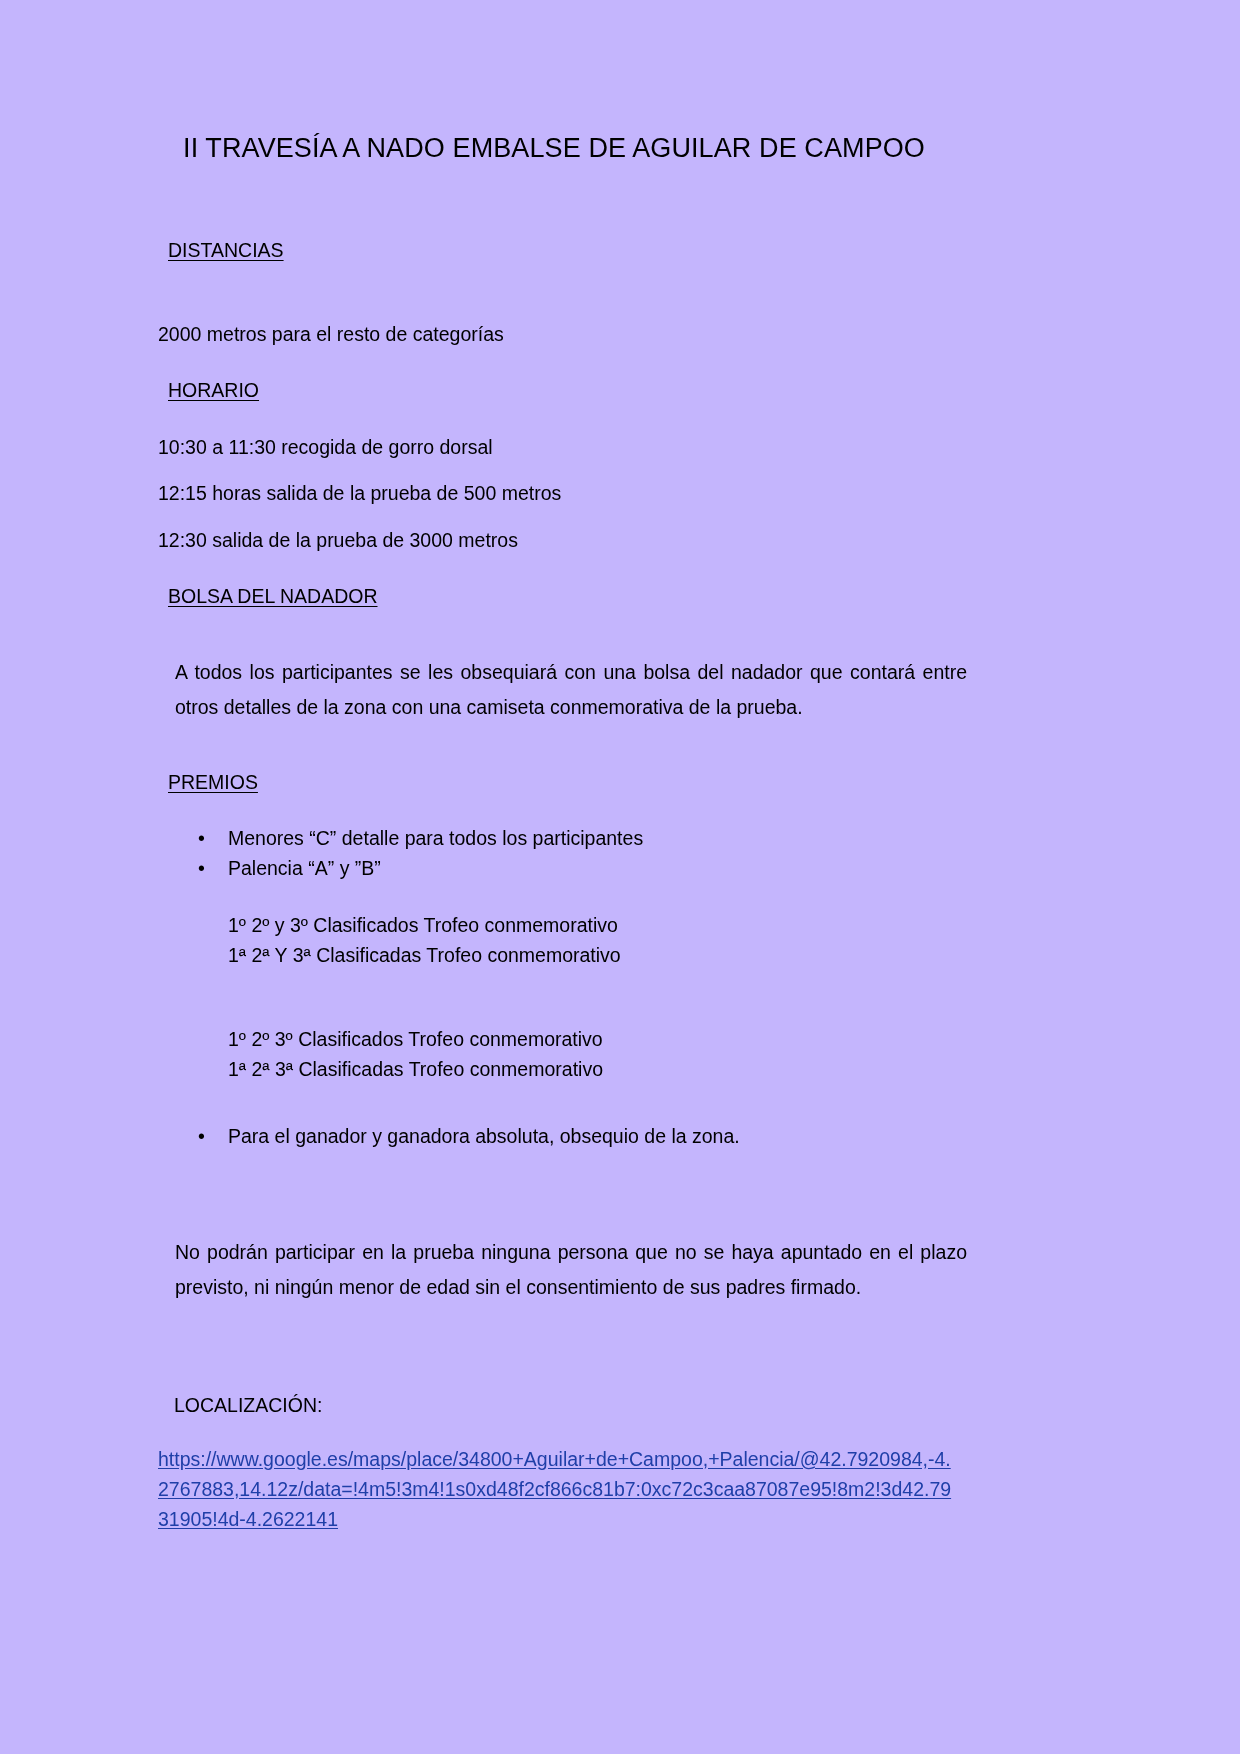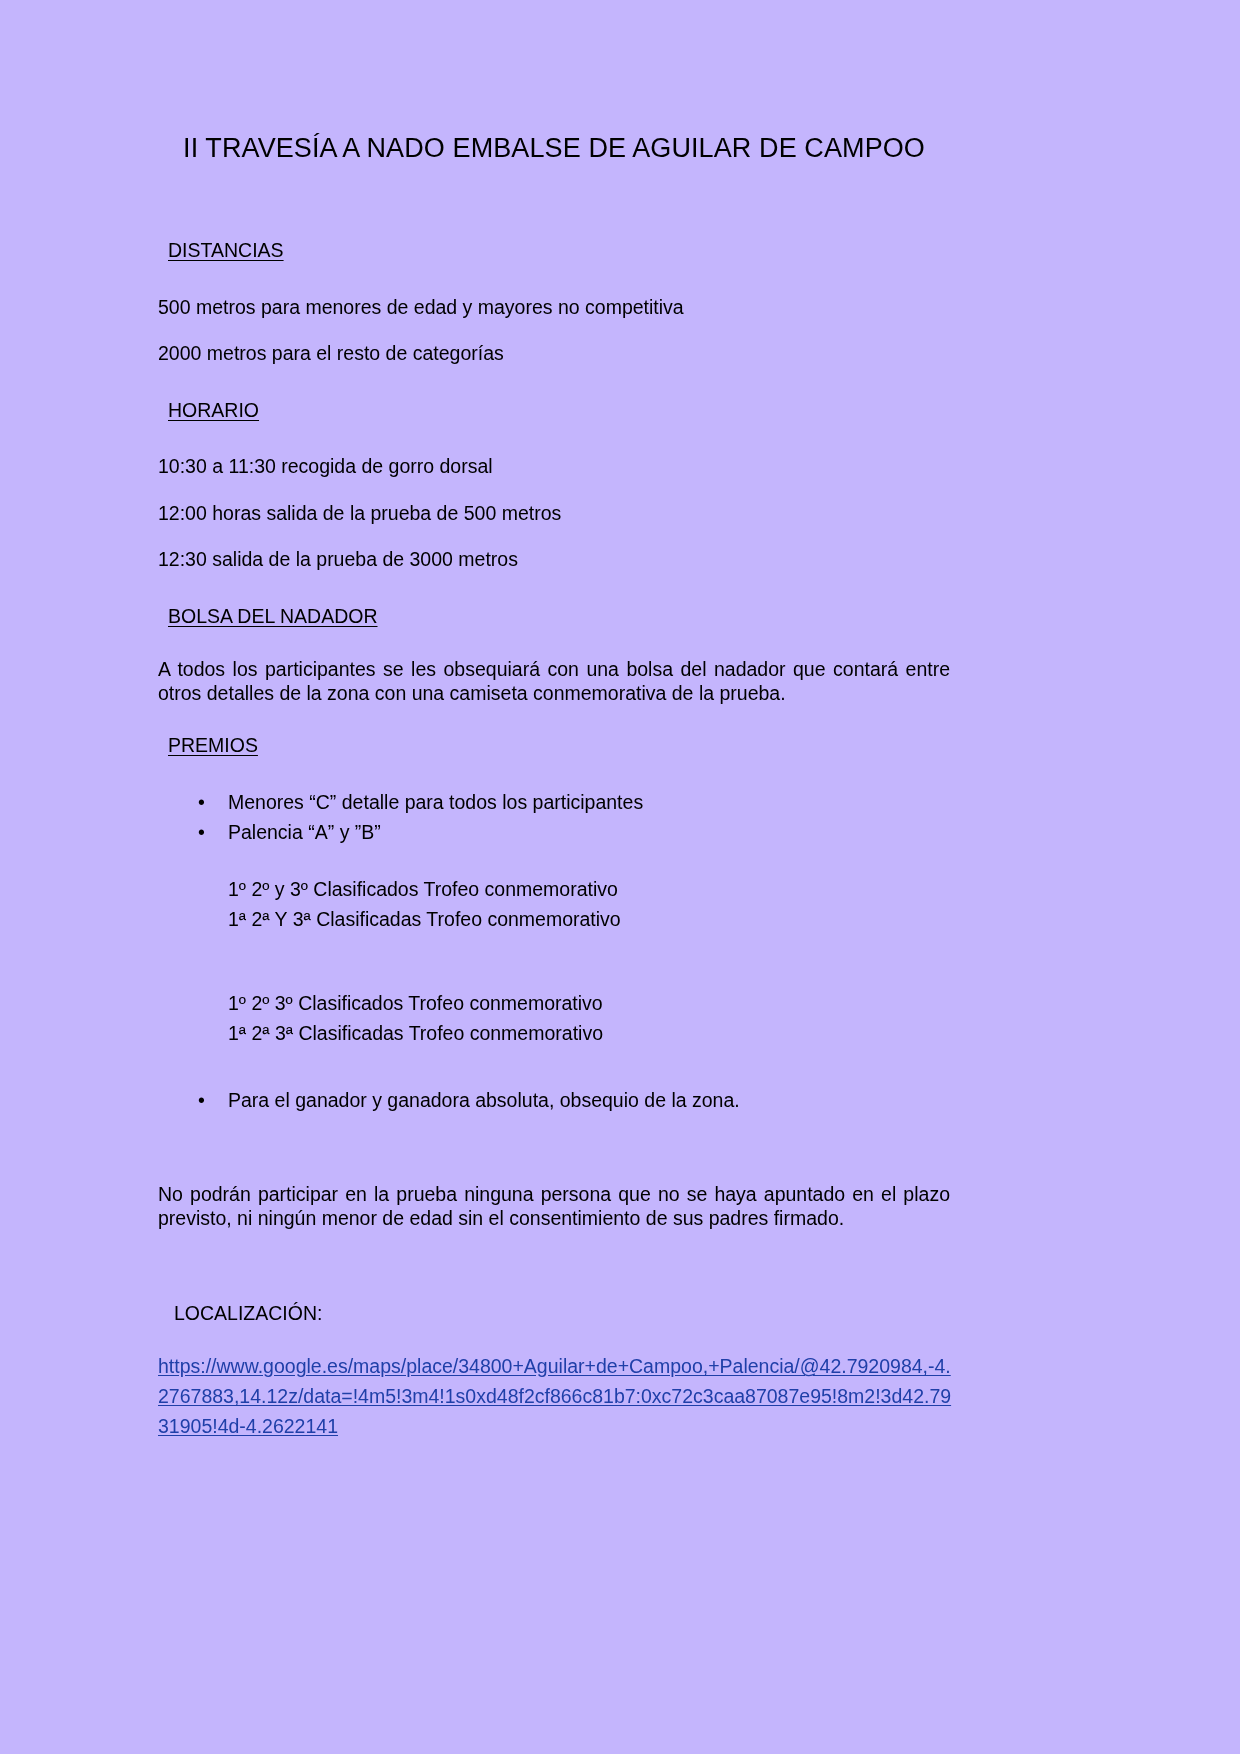--- a/index.html
+++ b/index.html
@@ -54,22 +54,22 @@
   
   .line {
     font-size: 19.5px;
     line-height: 1.0;
     margin: 0;
     padding: 0;
     white-space: nowrap;
   }
   .para {
     font-size: 19.5px;
-    line-height: 24px;
-    margin: 0;
+    line-height: 35px;
+    margin: 17px;
     text-align: justify;
     width: 792px;
   }
   .para-just {
     text-align: justify;
     text-align-last: left;
   }
   
   .gap-sm { height: 21px; }
   .gap-md { height: 27px; }
@@ -128,31 +128,30 @@
 <div class="page">
   <div class="content">
 
     <h1 class="doc-title">II TRAVESÍA A NADO EMBALSE DE AGUILAR DE CAMPOO</h1>
 
     <div class="gap-lg"></div>
     <div class="gap-md"></div>
 
     <div class="section-heading"><span class="u">DISTANCIAS</span></div>
     <div class="gap-md"></div>
-    <p class="line">500 metros para menores de edad y mayores no competitiva</p>
     <div class="gap-md"></div>
     <p class="line">2000 metros para el resto de categorías</p>
 
     <div class="gap-md"></div>
 
     <div class="section-heading"><span class="u">HORARIO</span></div>
     <div class="gap-md"></div>
     <p class="line">10:30 a 11:30 recogida de gorro dorsal</p>
     <div class="gap-md"></div>
-    <p class="line">12:00 horas salida de la prueba de 500 metros</p>
+    <p class="line">12:15 horas salida de la prueba de 500 metros</p>
     <div class="gap-md"></div>
     <p class="line">12:30 salida de la prueba de 3000 metros</p>
 
     <div class="gap-md"></div>
 
     <div class="section-heading"><span class="u">BOLSA DEL NADADOR</span></div>
     <div class="gap-sm"></div>
     <p class="para para-just">A todos los participantes se les obsequiará con una bolsa del nadador que contará entre otros detalles de la zona con una camiseta conmemorativa de la prueba.</p>
 
     <div class="gap-sm"></div>

